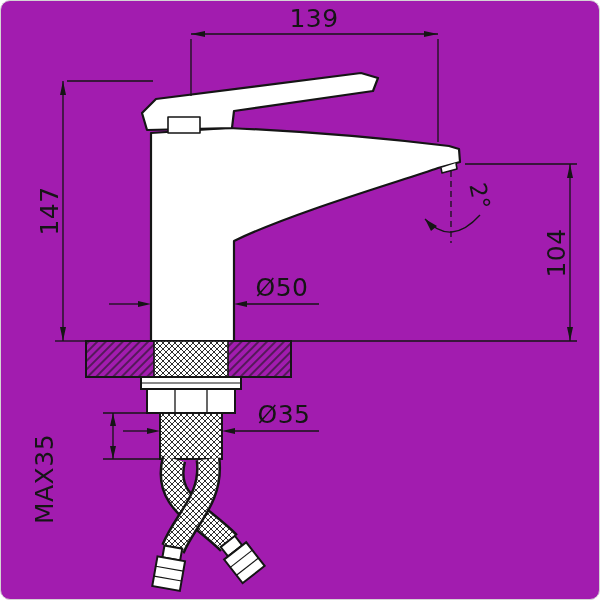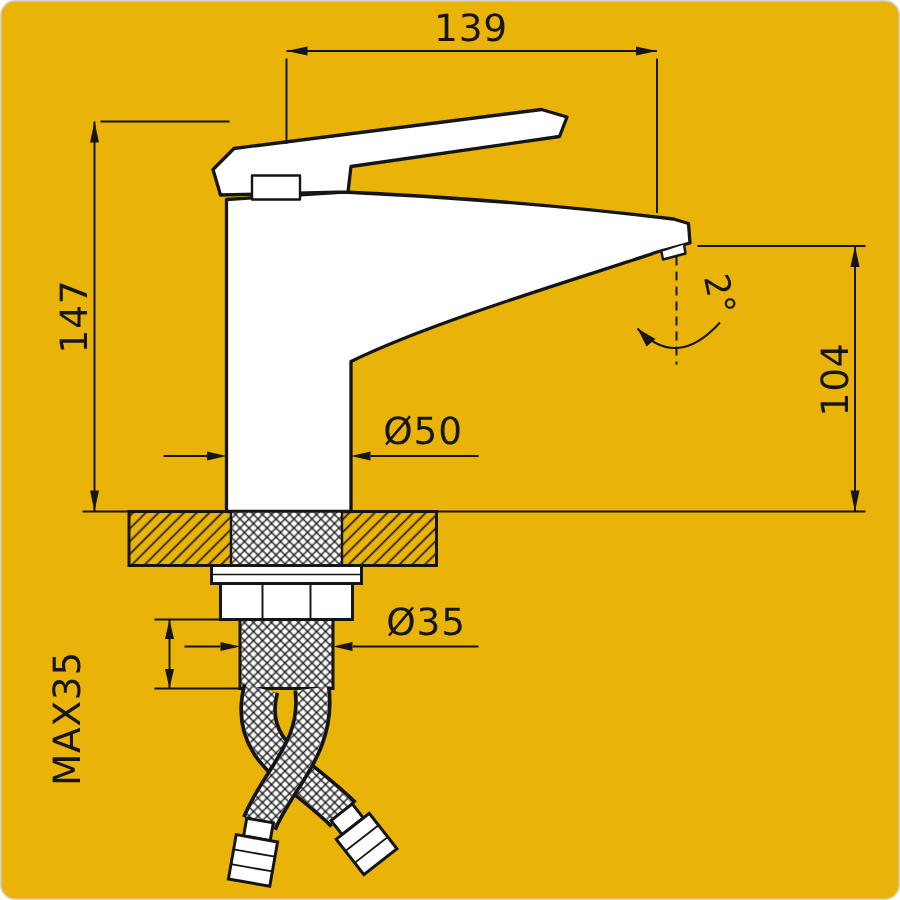--- a/index.html
+++ b/index.html
@@ -2,21 +2,21 @@
 <html><head>
 <meta charset="utf-8">
 <style>
   html,body{
     margin:0;padding:0;width:600px;height:600px;background:#ffffff;
     font-family:"DejavU Sans","Liberation Sans",sans-serif;
   }
   .canvas{
     position:relative;width:598px;height:598px;
     border:1px solid #d4d4d4;border-radius:10px;
-    background:#eab308;overflow:hidden;
+    background:#a21caf;overflow:hidden;
   }
   svg{display:block}
   .dim-text{
     font-family:"DejaVu Sans","Liberation Sans",sans-serif;
     font-size:25px;fill:#151515;letter-spacing:.5px;
   }
   .angle-text{font-size:23px;}
 </style>
 </head>
 <body>

